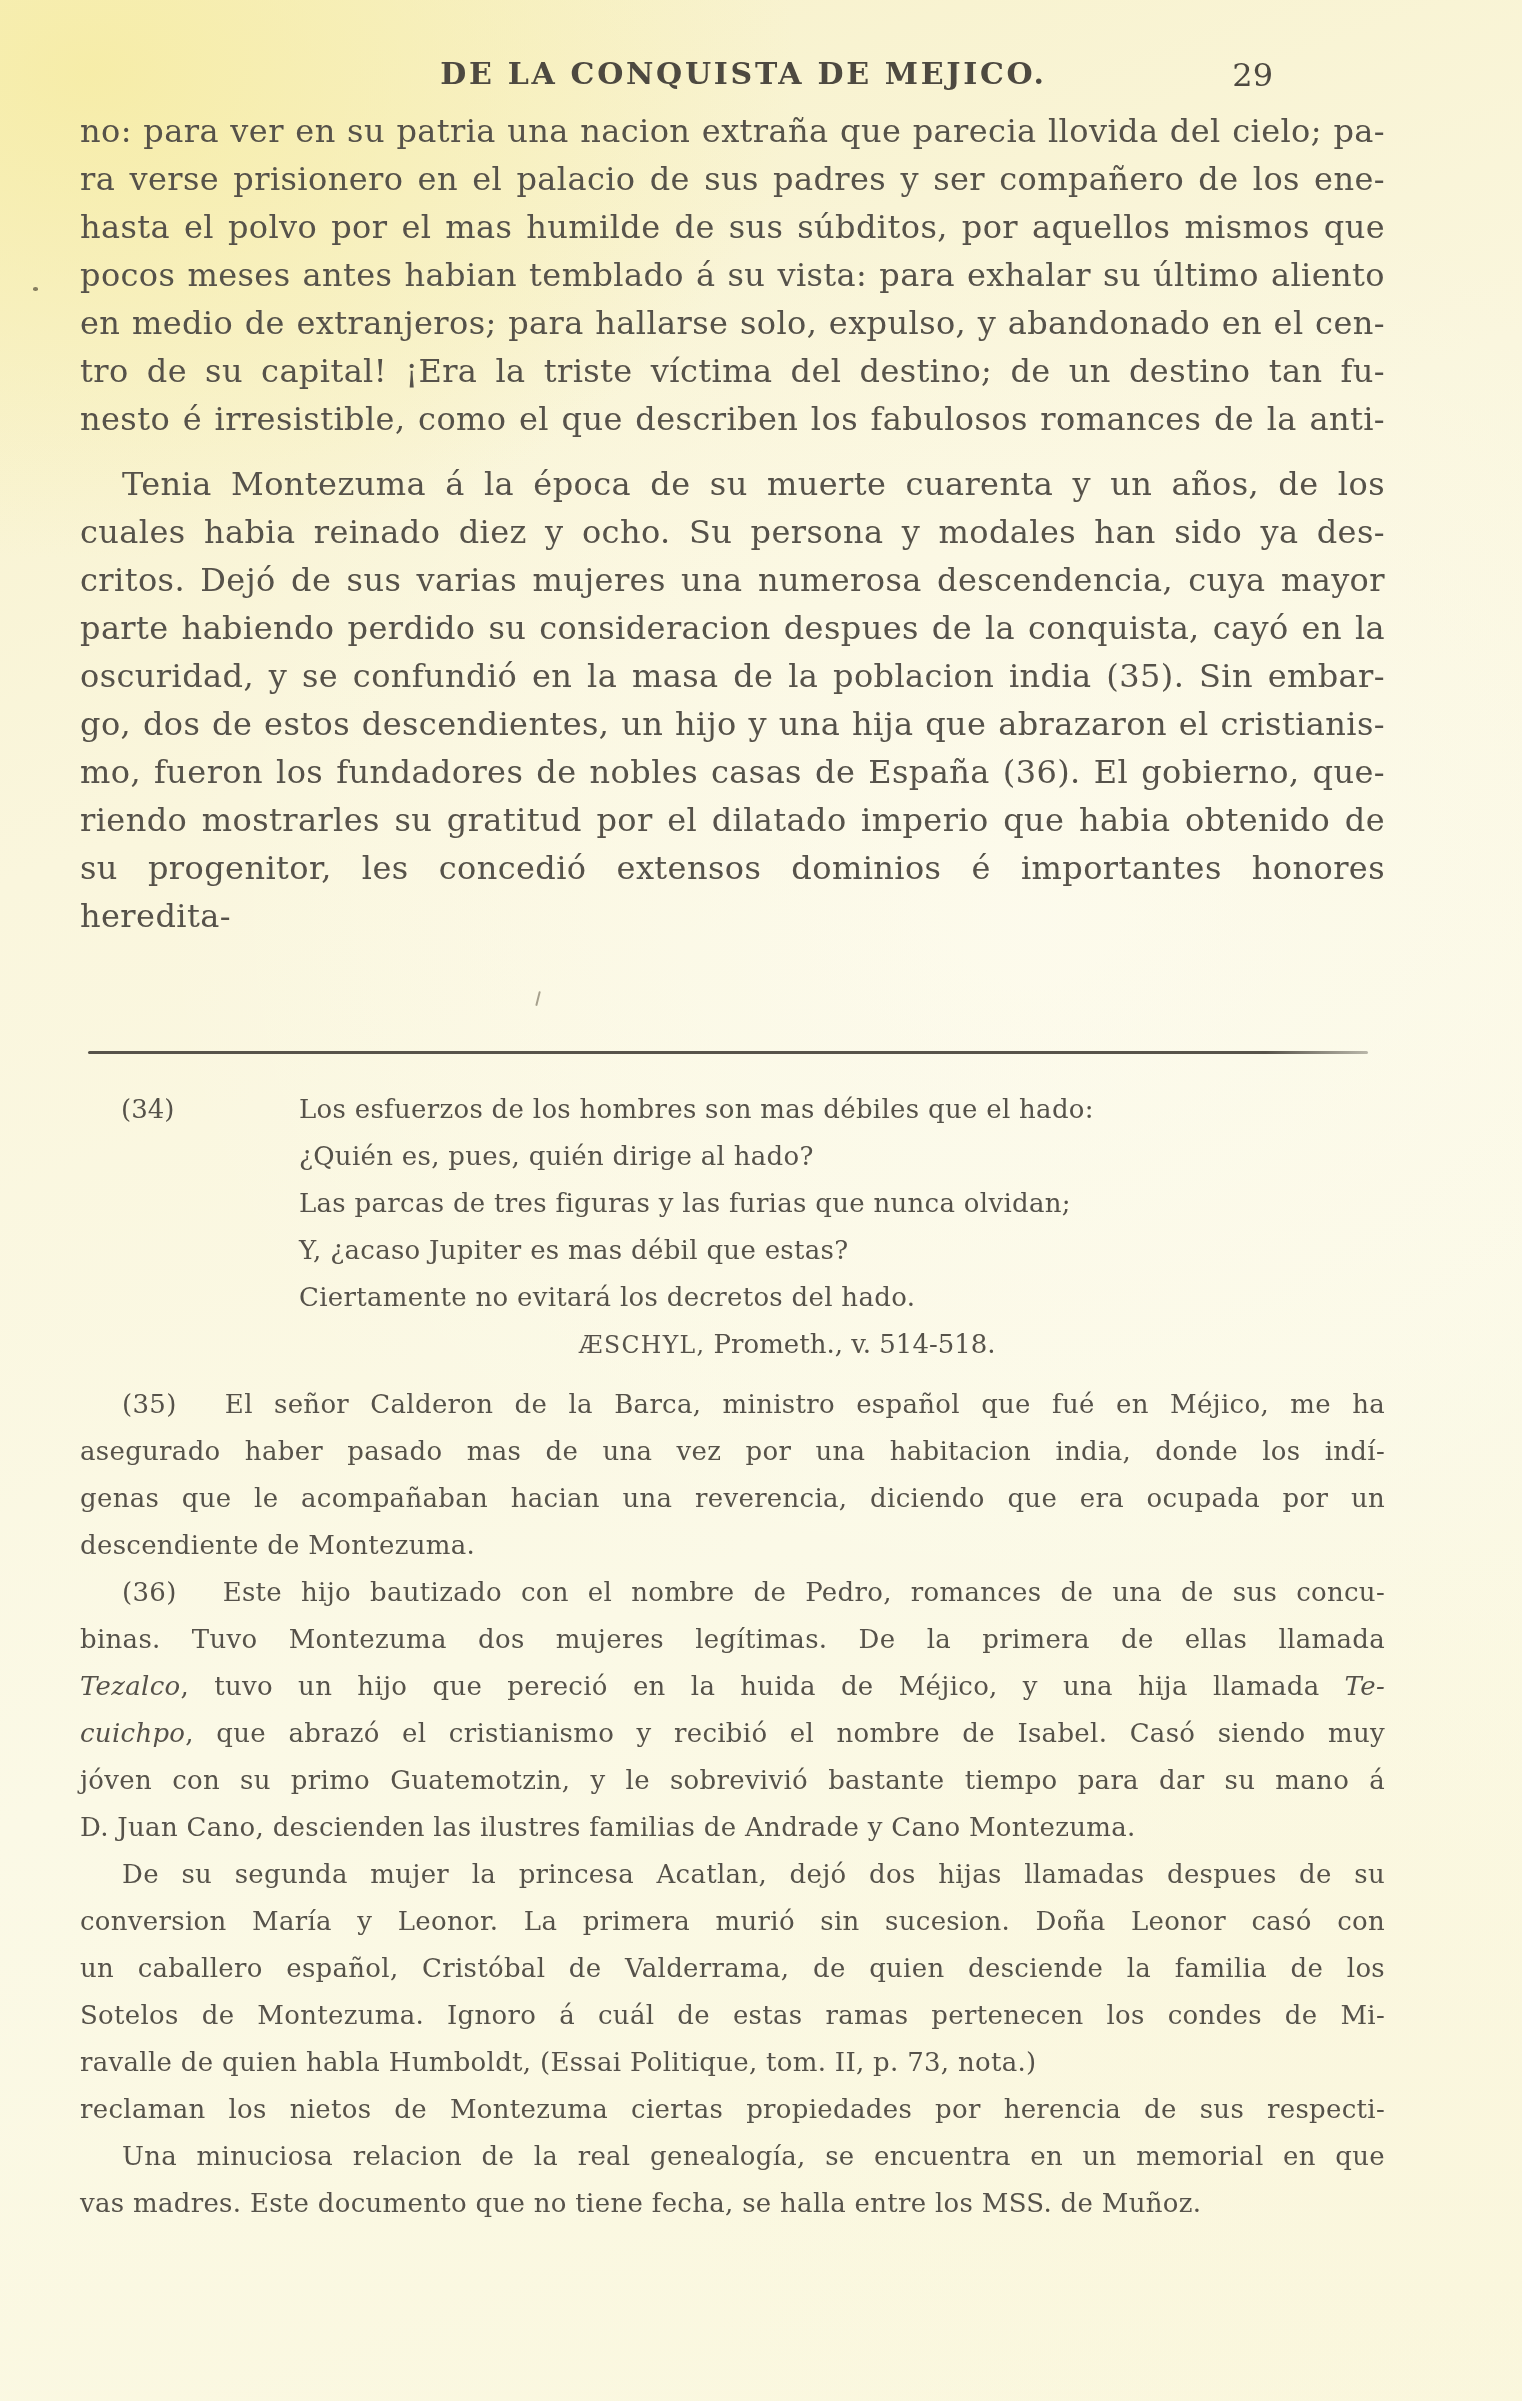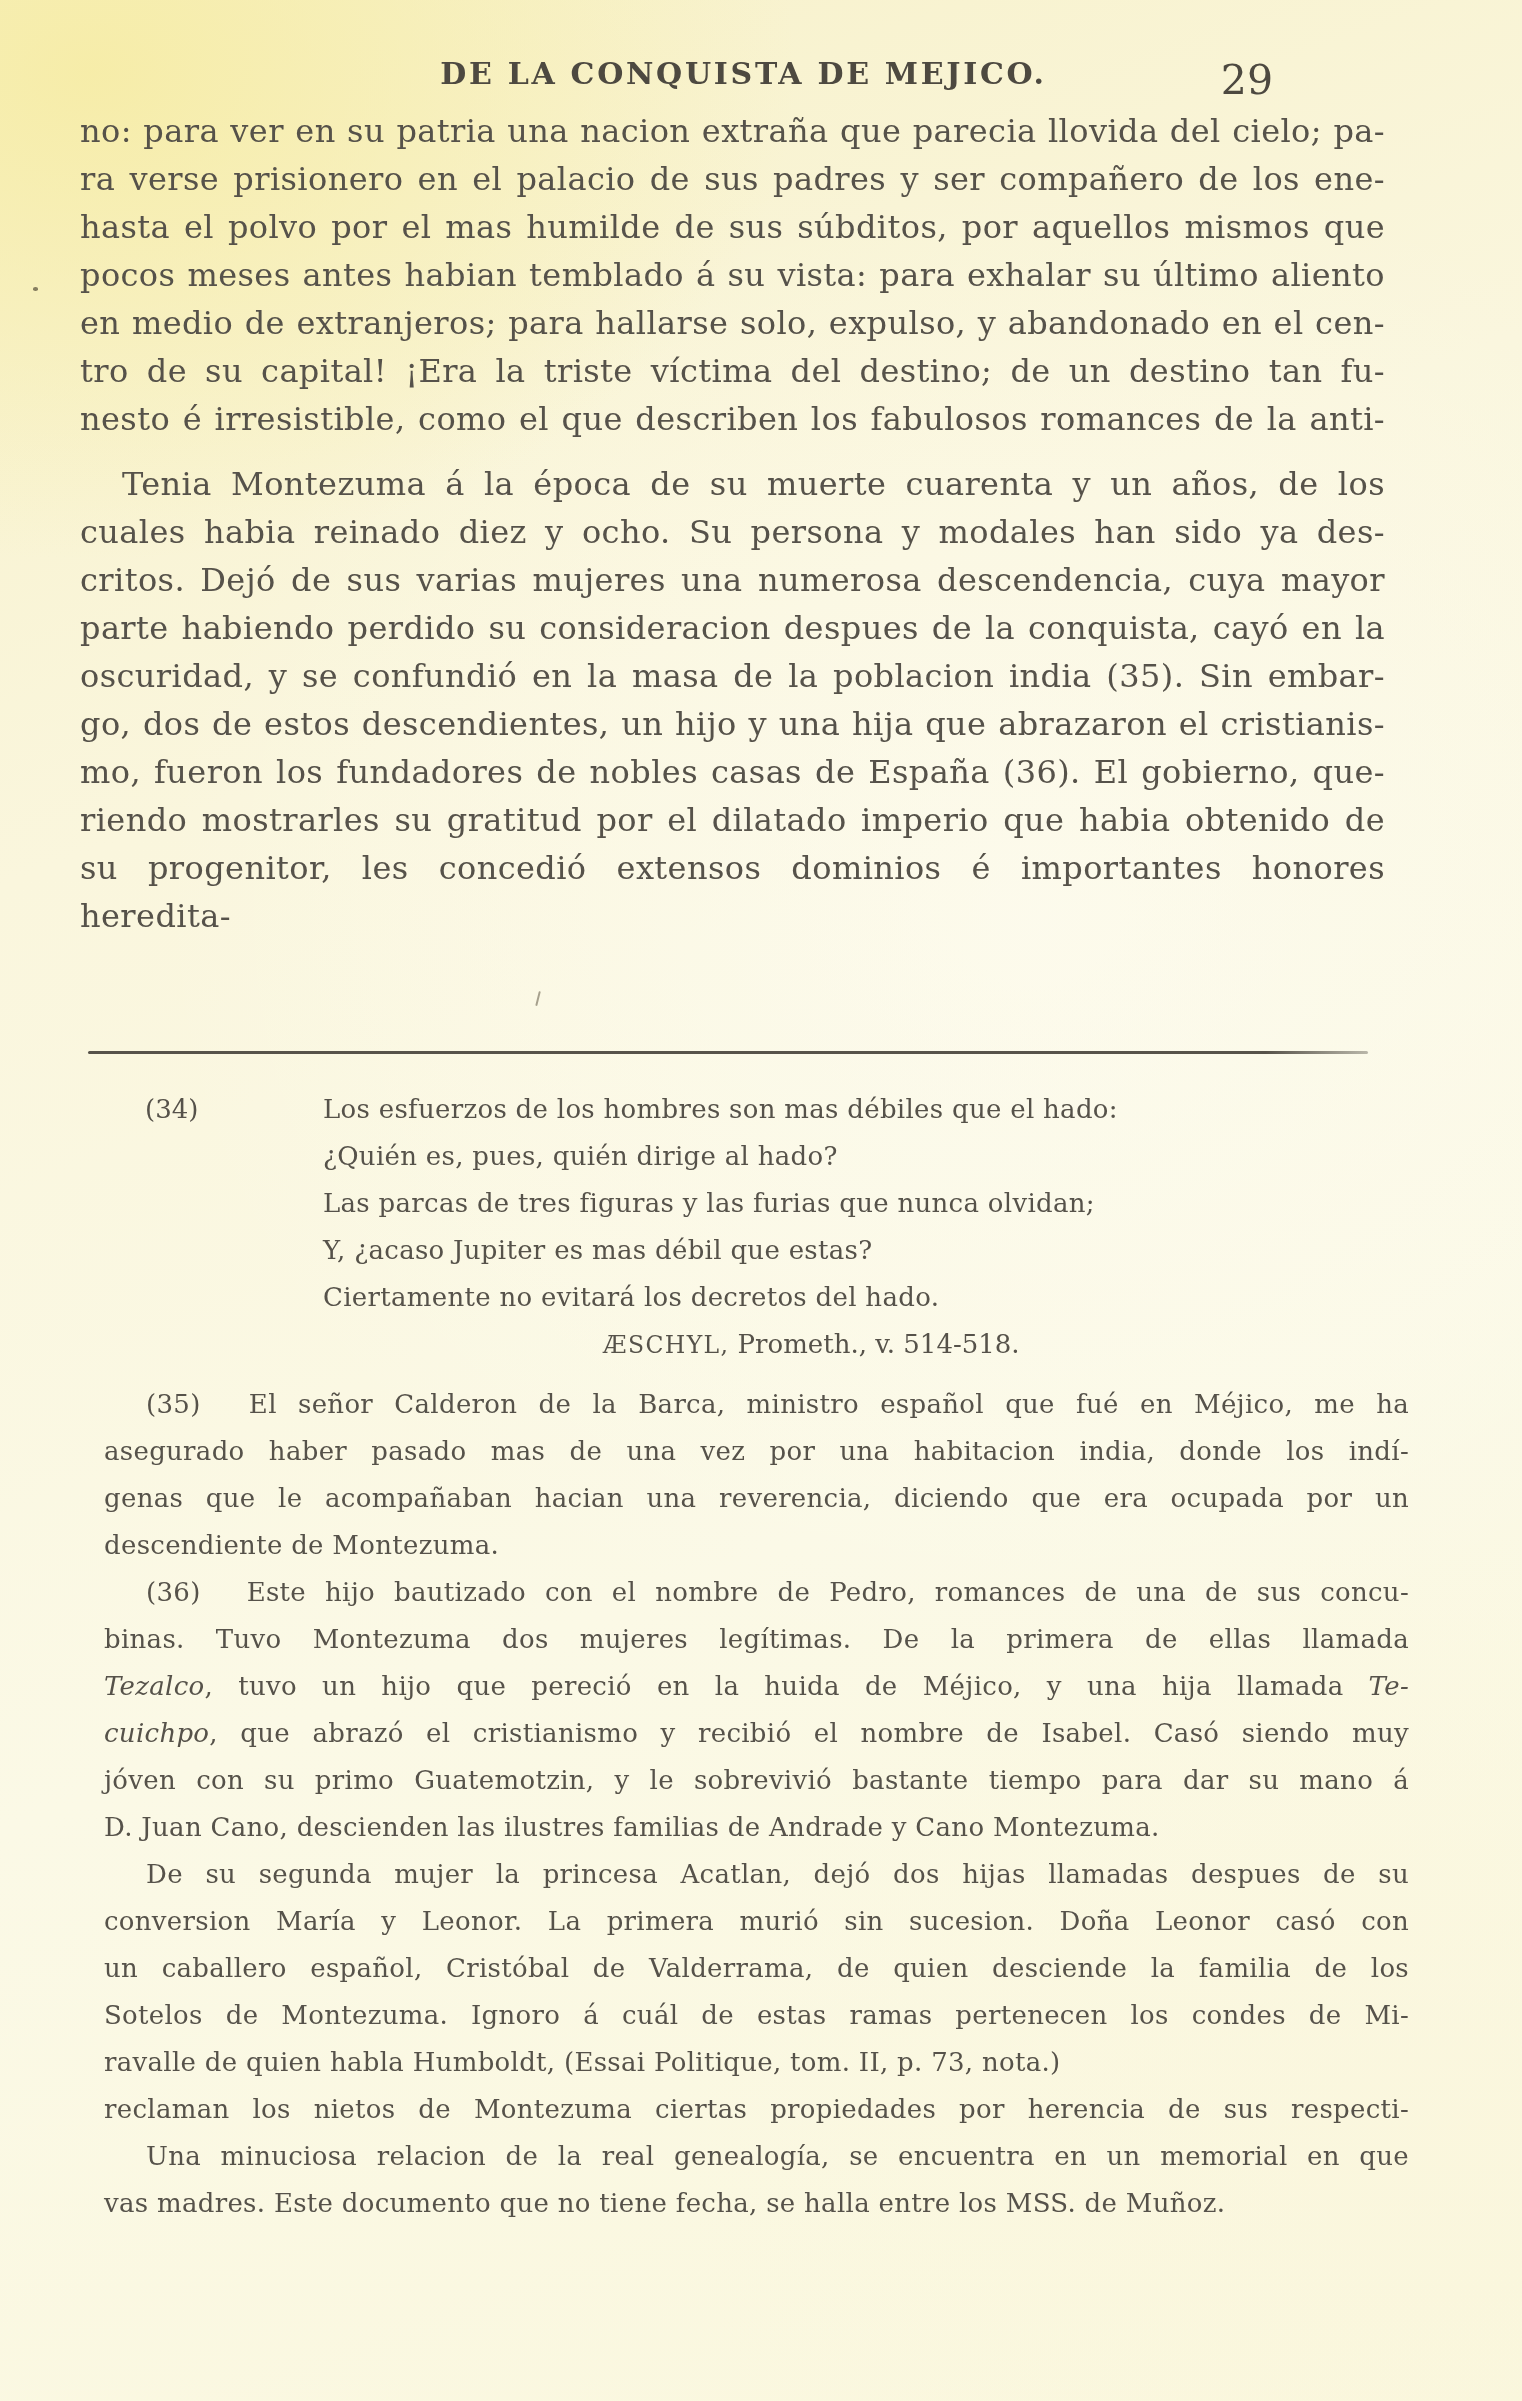--- a/index.html
+++ b/index.html
@@ -23,41 +23,41 @@
   
   .running-header{position:absolute;top:56px;left:12px;right:0;height:40px;}
   .page-title{
     position:relative;left:-23.5px;
     text-align:center;
     font-size:30px;font-weight:700;letter-spacing:2.7px;
     color:var(--ink-dark);
   }
   .page-number{
     position:absolute;top:0;right:249px;
-    font-size:41px;font-weight:400;color:var(--ink-dark);
+    font-size:32px;font-weight:400;color:var(--ink-dark);
   }
   
   .main-text{position:absolute;left:80px;top:107px;width:1305px;}
   .main-text .para{margin:0;}
   .main-text .para + .para{margin-top:17px;}
   .tline{
     font-size:32px;line-height:48px;height:48px;
     text-align:justify;text-align-last:justify;
     letter-spacing:0.4px;
   }
   .tline.lastline{text-align-last:left;}
   .tline.indent{padding-left:42px;}
   
   .footnote-rule{
     position:absolute;left:88px;top:1051px;width:1280px;height:2.7px;
     background:linear-gradient(90deg,var(--rule) 0%,var(--rule) 92%,rgba(87,83,74,0.4) 100%);
     border-radius:1.8px;
   }
   
-  .footnotes{position:absolute;left:80px;top:1086px;width:1305px;margin-left:24px;}
+  .footnotes{position:absolute;left:80px;top:1086px;width:1305px;}
   .fline{
     font-size:26px;line-height:47px;height:47px;
     text-align:justify;text-align-last:justify;
     letter-spacing:0.3px;
   }
   .fline.lastline{text-align-last:left;}
   .fline.indent{padding-left:42px;}
   .note34{position:relative;}
   .note34 .fn-label{position:absolute;left:41px;top:0;font-size:26px;line-height:47px;}
   .verse-line{

